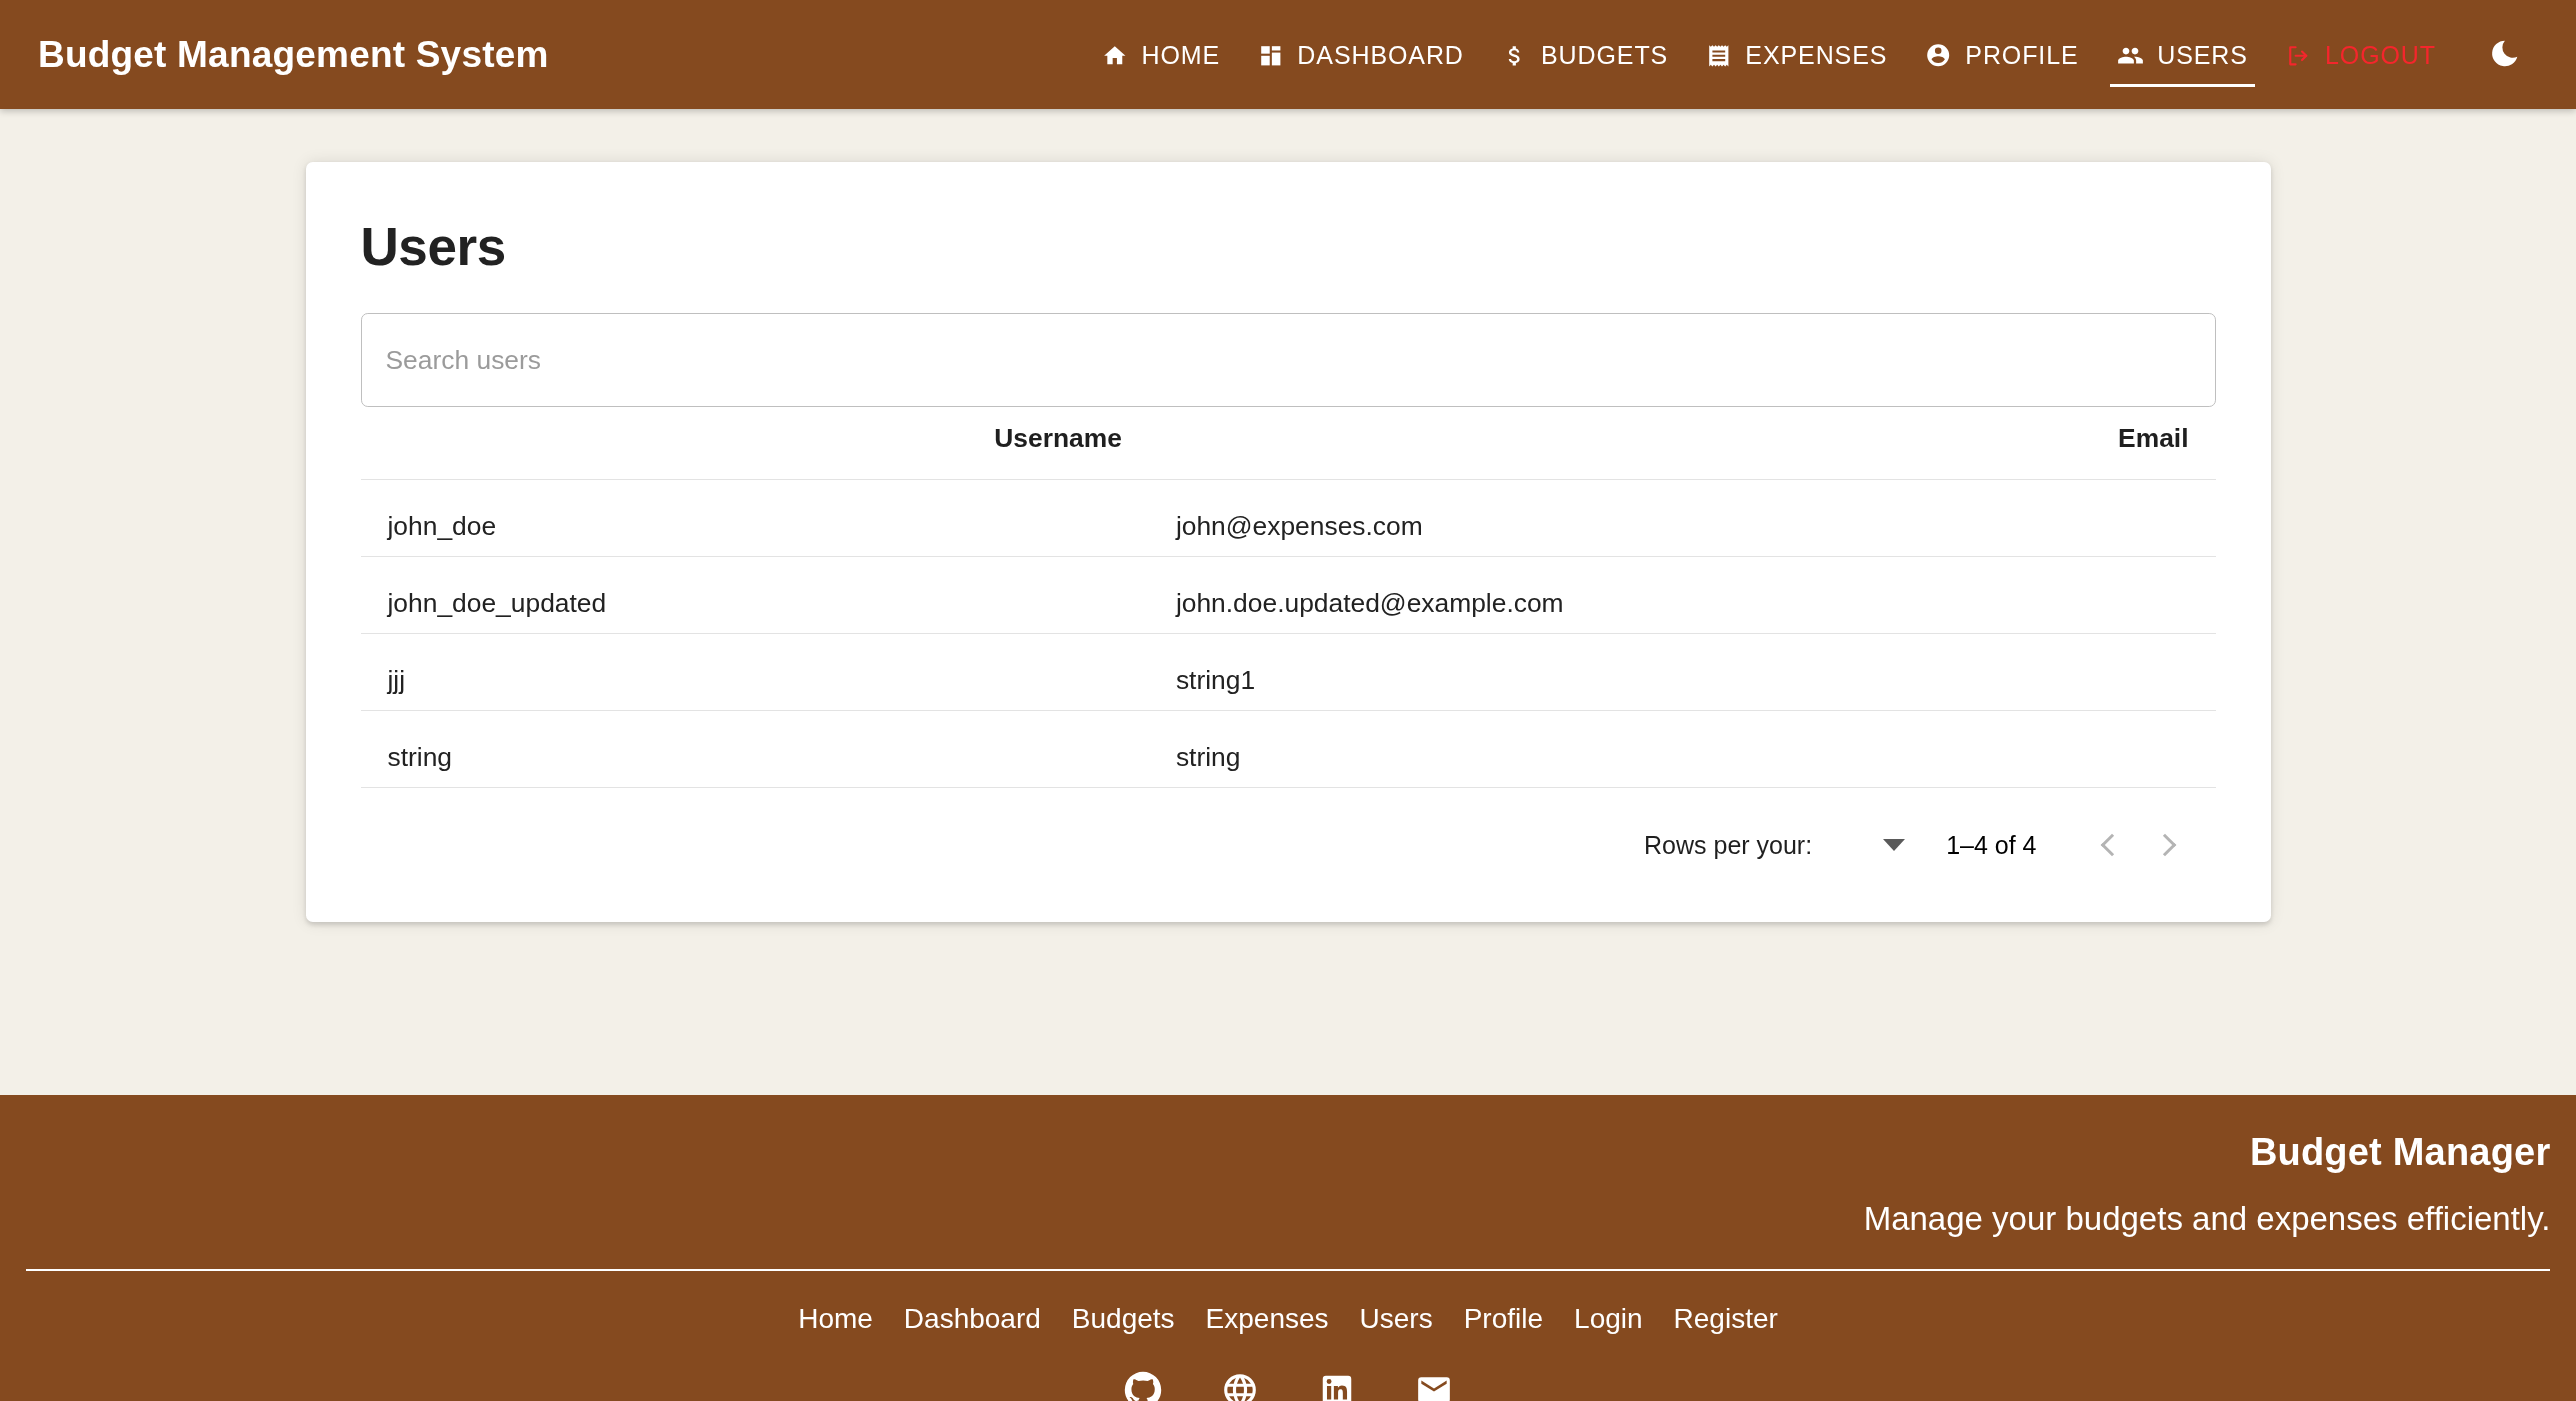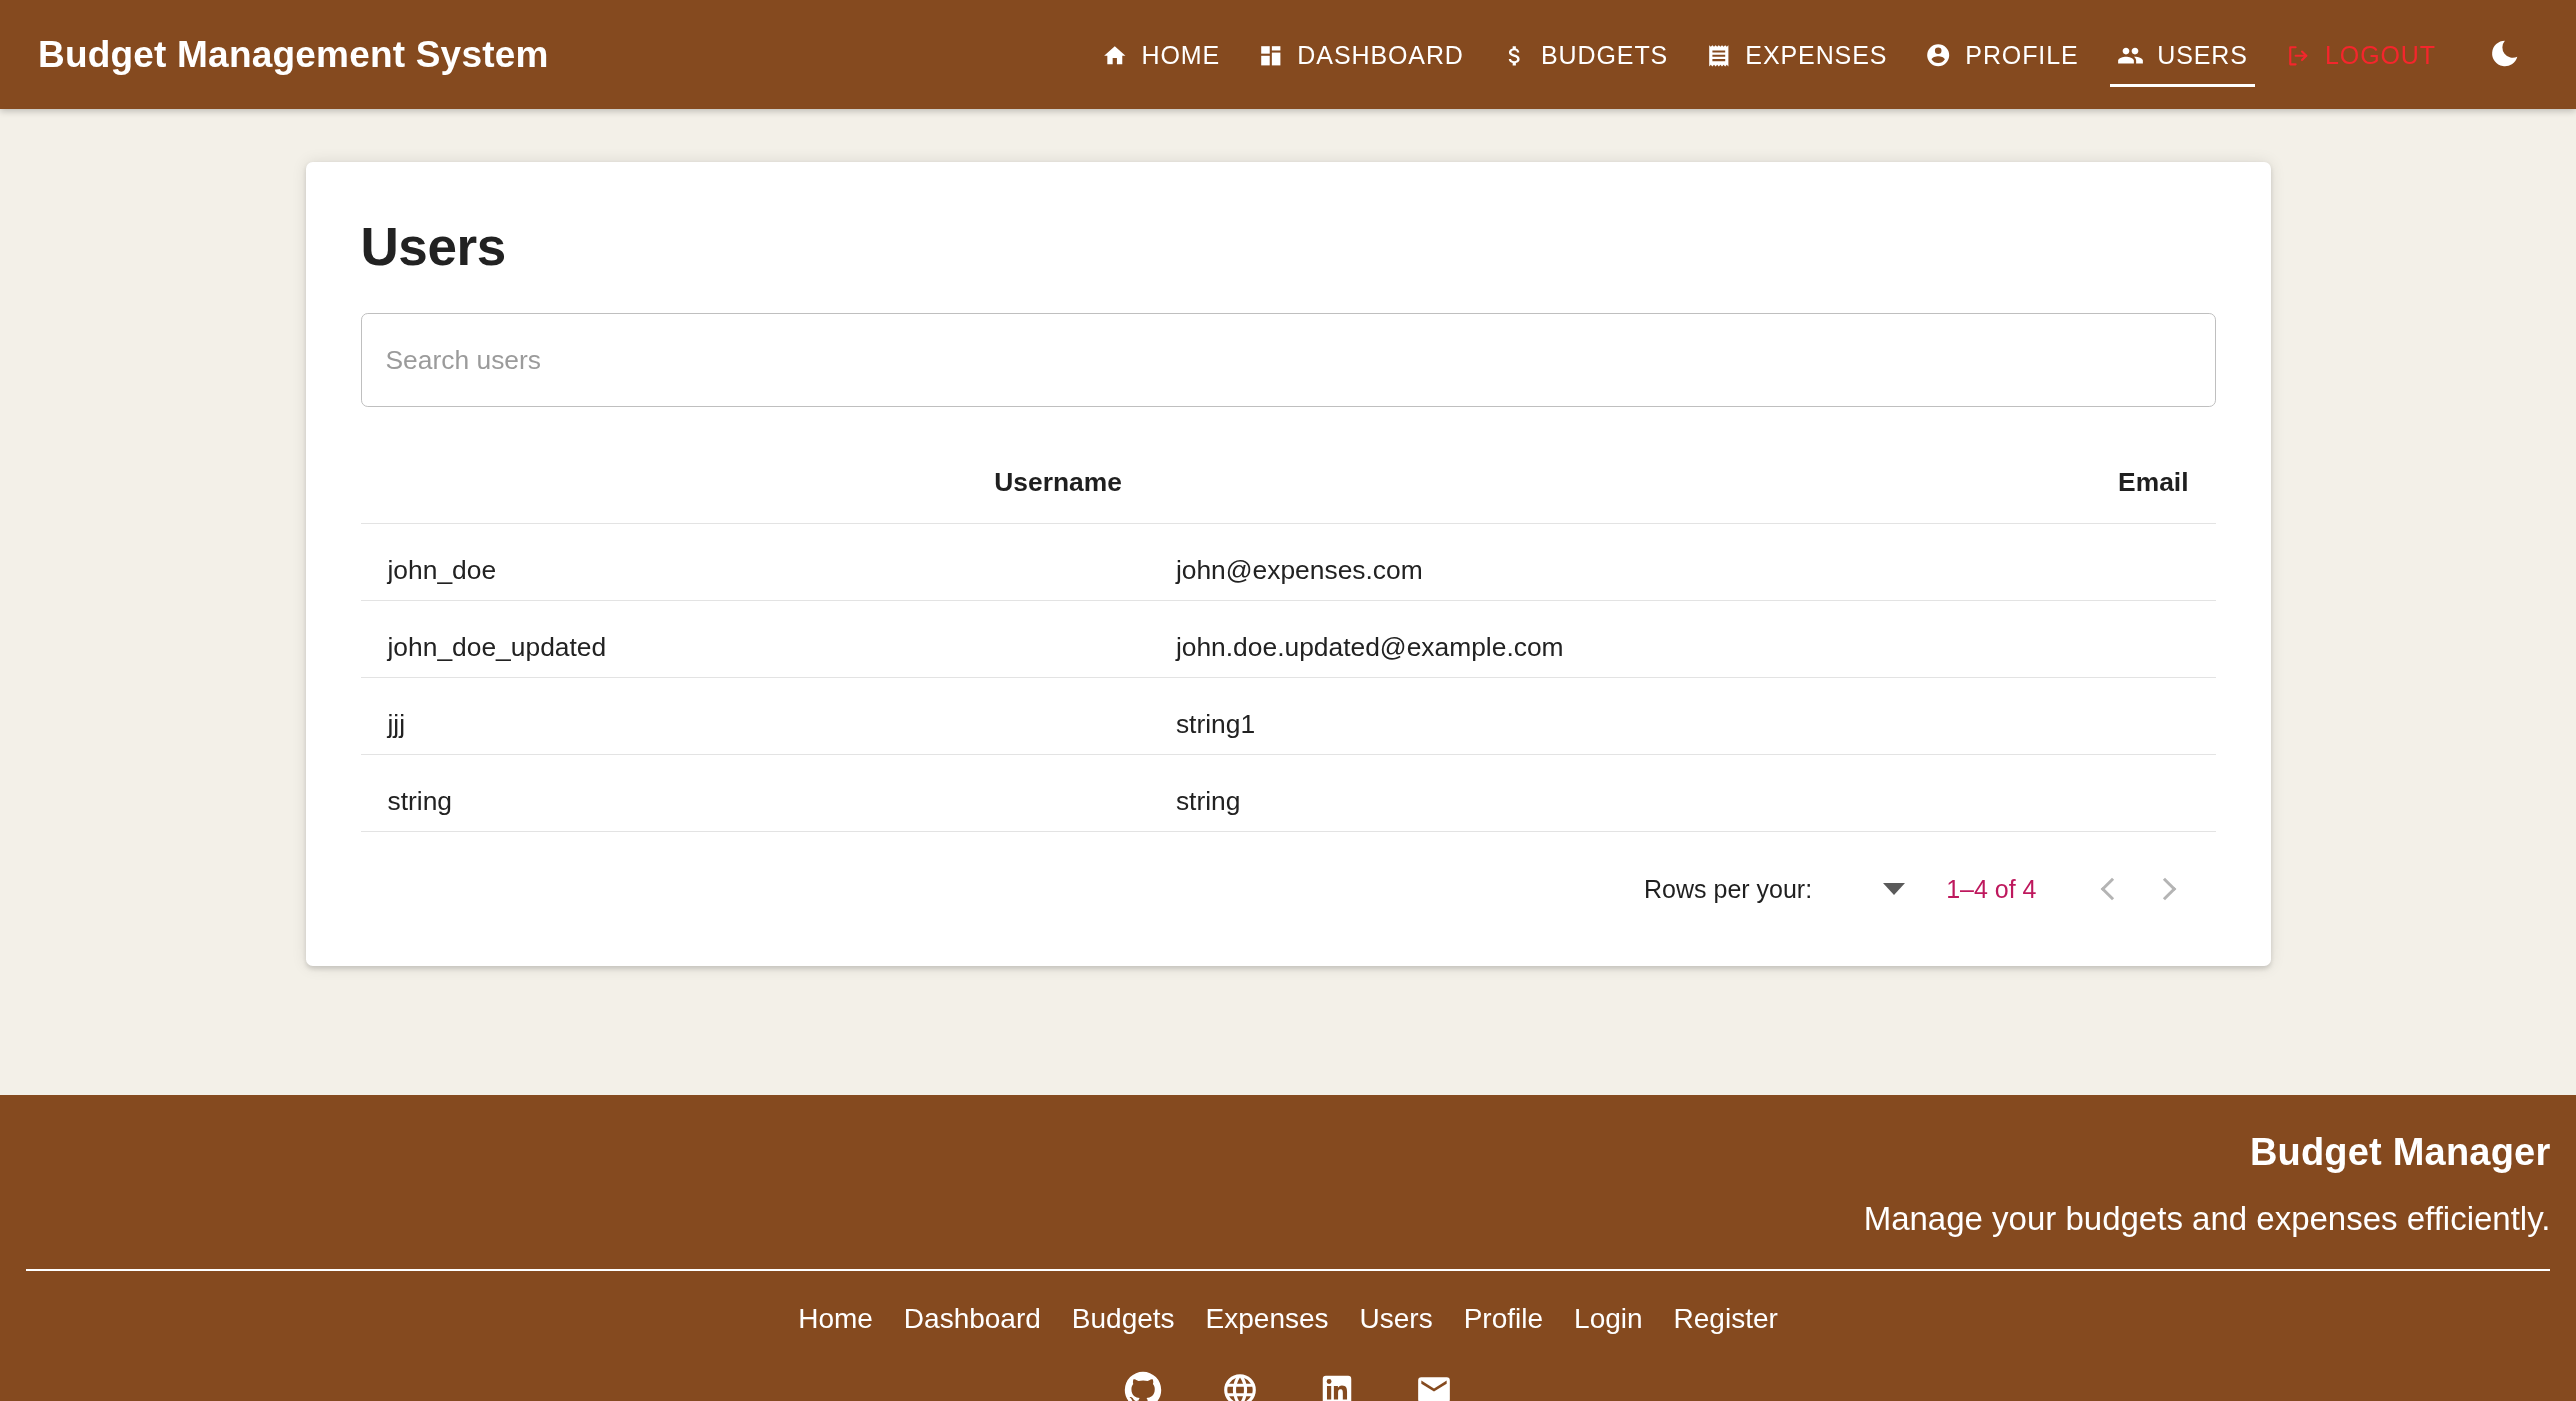--- a/index.html
+++ b/index.html
@@ -91,21 +91,20 @@
     letter-spacing: -0.4px;
     margin: 15.3px 0 36px 0;
   }
   .search-wrap {
     border: 1.7px solid #BFBFBF;
     border-radius: 6.8px;
     height: 94px;
     display: flex;
     align-items: center;
     padding: 0 24px;
-    margin-bottom: 44px;
   }
   .search-wrap input {
     border: none;
     outline: none;
     width: 100%;
     font-family: "Liberation Sans", sans-serif;
     font-size: 26.4px;
     color: #222;
     background: transparent;
   }
@@ -157,21 +156,21 @@
     min-width: 55px;
     justify-content: flex-end;
   }
   .rpp-value { font-size: 25px; color: #1f1f1f; }
   .caret {
     width: 0; height: 0;
     border-left: 11px solid transparent;
     border-right: 11px solid transparent;
     border-top: 12px solid #5a5a5a;
   }
-  .range { font-size: 25px; color: #be185d; margin-right: 44px; }
+  .range { font-size: 25px; color: #000000; margin-right: 44px; }
   .pagebtn {
     width: 58px; height: 58px;
     display: flex; align-items: center; justify-content: center;
     cursor: pointer;
   }
   .chev {
     width: 16px; height: 16px;
     border-top: 3.4px solid #B4B4B4;
     border-right: 3.4px solid #B4B4B4;
   }

